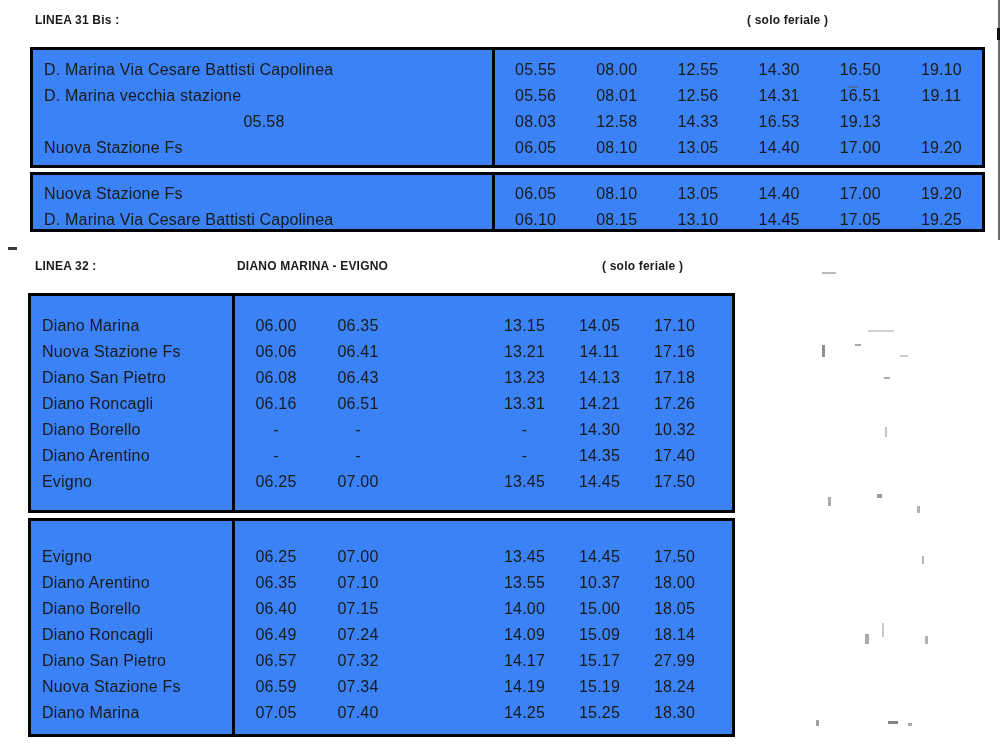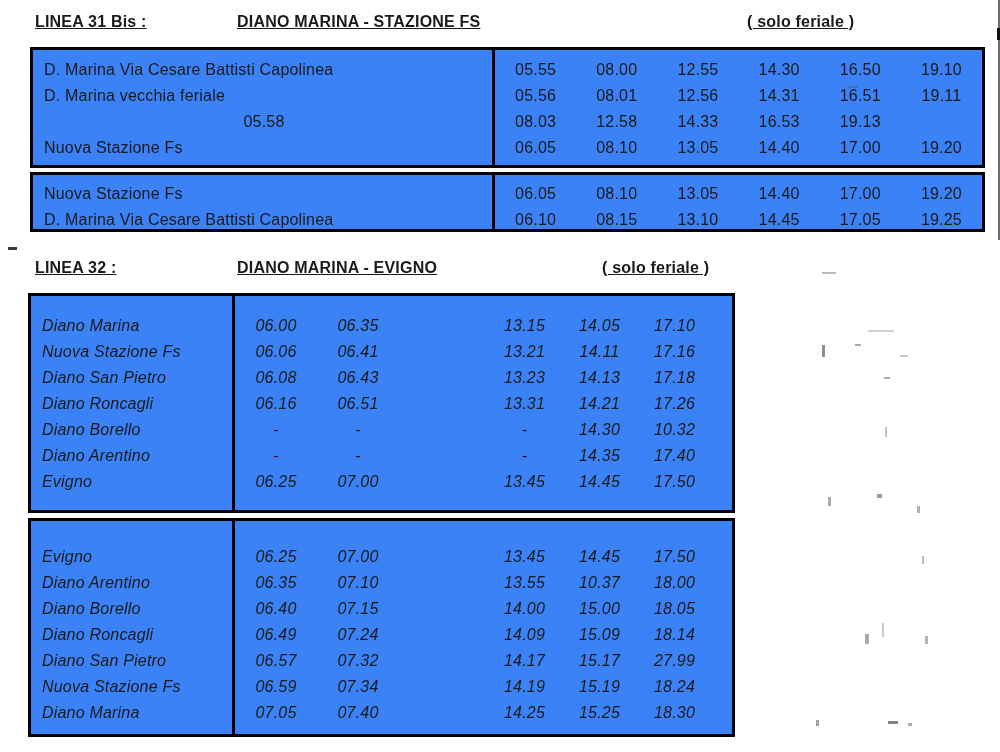--- a/index.html
+++ b/index.html
@@ -1,68 +1,67 @@
 <!DOCTYPE html>
 <html><head>
 <meta charset="utf-8">
 <style>
   html,body{margin:0;padding:0;background:#ffffff;}
   .sheet{
     position:relative;width:1000px;height:752px;background:#ffffff;overflow:hidden;
     font-family:"Liberation Sans","DejaVu Sans",sans-serif;color:#1a1a1a;
   }
-  .hdr-span{position:absolute;font-size:16px;font-weight:bold;white-space:nowrap;letter-spacing:.2px;text-decoration:underline;}
+  .hdr-span{position:absolute;font-size:12px;font-weight:bold;white-space:nowrap;letter-spacing:.2px;}
   
   .tbl{
     position:absolute;border:3px solid #000;box-sizing:border-box;background:#3b82f6;
   }
   .vdiv{position:absolute;top:0;bottom:0;width:3px;background:#000;}
   .t1 .vdiv{left:459px;}
   .t2 .vdiv{left:201px;}
   .t1a{left:30px;top:47px;width:955px;height:121px;padding-top:7px;}
   .t1b{left:30px;top:172px;width:955px;height:60px;padding-top:6px;}
   .t2a{left:28px;top:293px;width:707px;height:220px;padding-top:17px;}
   .t2b{left:28px;top:518px;width:707px;height:219px;padding-top:23px;}
   .trow{display:grid;height:26px;line-height:26px;font-size:16px;letter-spacing:.2px;}
   .t1row{grid-template-columns:462px repeat(6,1fr);}
-  .t2row{grid-template-columns:204px 82px 82px 1fr 75px 75px 75px 20px;font-style:italic;}
+  .t2row{grid-template-columns:204px 82px 82px 1fr 75px 75px 75px 20px;}
   .t2row .c0{grid-column:2;}
   .t2row .c1{grid-column:3;}
   .t2row .c2{grid-column:5;text-align:center;}
   .t2row .c3{grid-column:6;}
   .t2row .c4{grid-column:7;}
   .station{padding-left:11px;white-space:nowrap;overflow:hidden;}
   .time{text-align:center;white-space:nowrap;}
   
   .artifact{position:absolute;background:#555;}
   .edge-line{position:absolute;right:0;top:0;width:2px;height:240px;background:#4a4a4a;opacity:.8;}
   .edge-dot{position:absolute;right:0;top:28px;width:3px;height:12px;background:#111;}
 </style>
 </head>
 <body>
 
 <div class="sheet">
 
   <span class="hdr-span" style="left:35px;top:13px">LINEA 31 Bis :</span>
-  <span class="hdr-span" style="left:237px;top:13px">DIANO MARINA - STAZIONE FS</span>
   <span class="hdr-span" style="left:747px;top:13px">( solo feriale )</span>
 
   <div class="tbl t1 t1a">
     <div class="vdiv"></div>
   <div class="trow t1row">
         <div class="station">D. Marina Via Cesare Battisti Capolinea</div>
         <div class="time c0">05.55</div>
         <div class="time c1">08.00</div>
         <div class="time c2">12.55</div>
         <div class="time c3">14.30</div>
         <div class="time c4">16.50</div>
         <div class="time c5">19.10</div>
       </div>
       <div class="trow t1row">
-        <div class="station">D. Marina vecchia feriale</div>
+        <div class="station">D. Marina vecchia stazione</div>
         <div class="time c0">05.56</div>
         <div class="time c1">08.01</div>
         <div class="time c2">12.56</div>
         <div class="time c3">14.31</div>
         <div class="time c4">16.51</div>
         <div class="time c5">19.11</div>
       </div>
       <div class="trow t1row">
         <div class="time c0">05.58</div>
         <div class="time c1">08.03</div>

